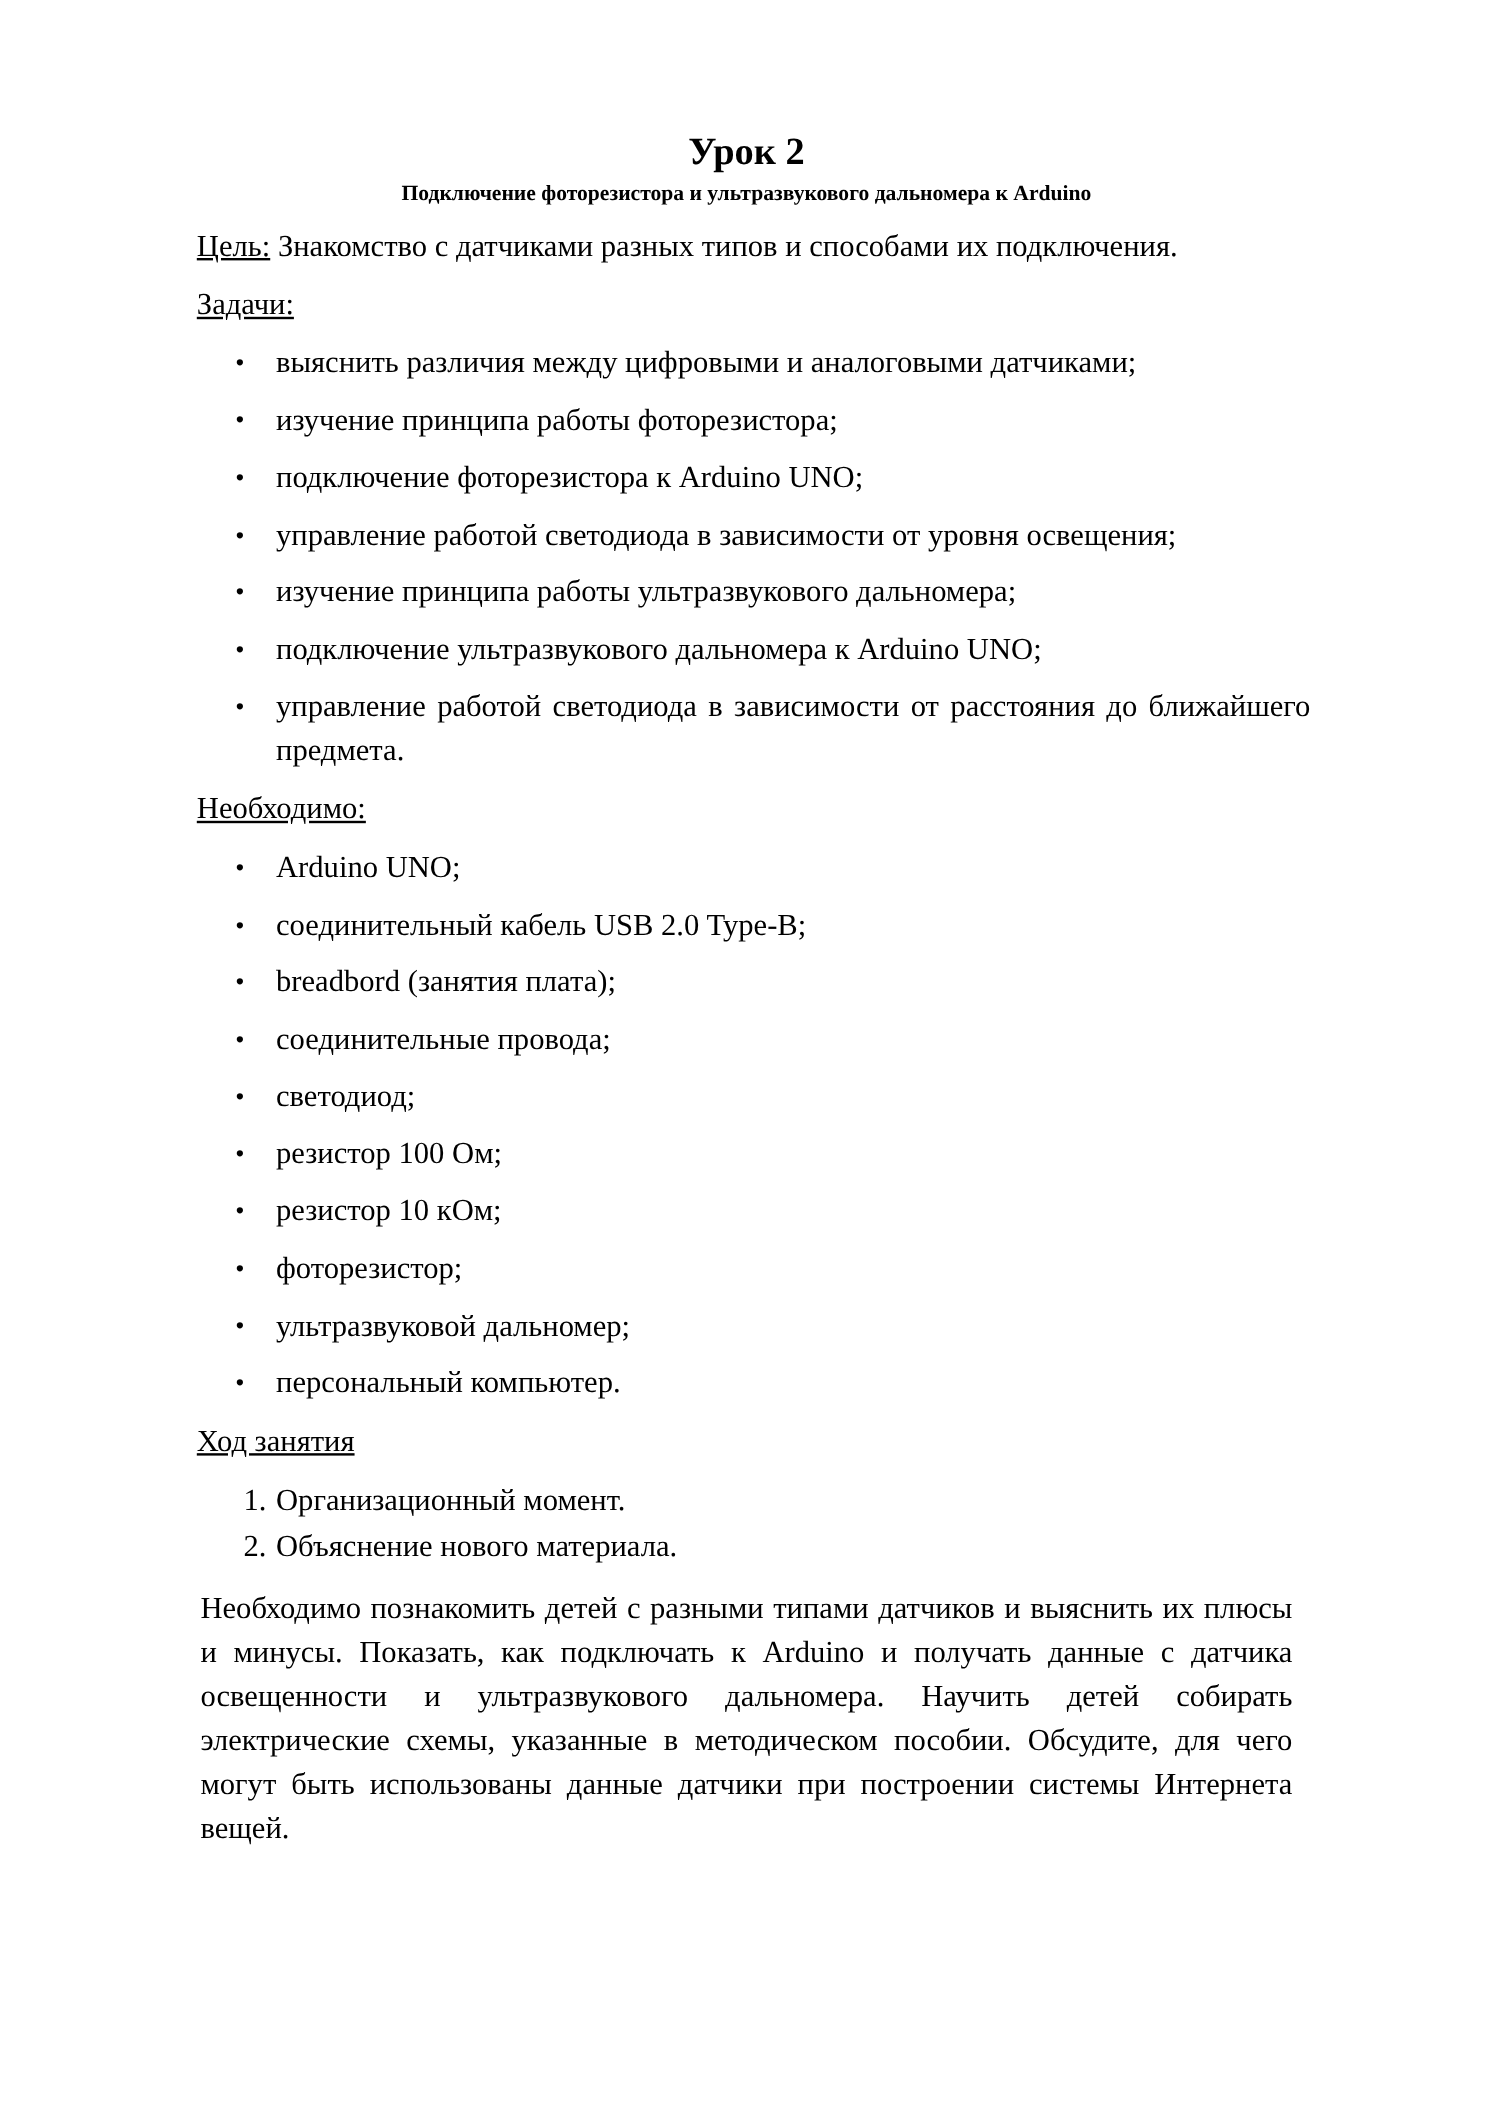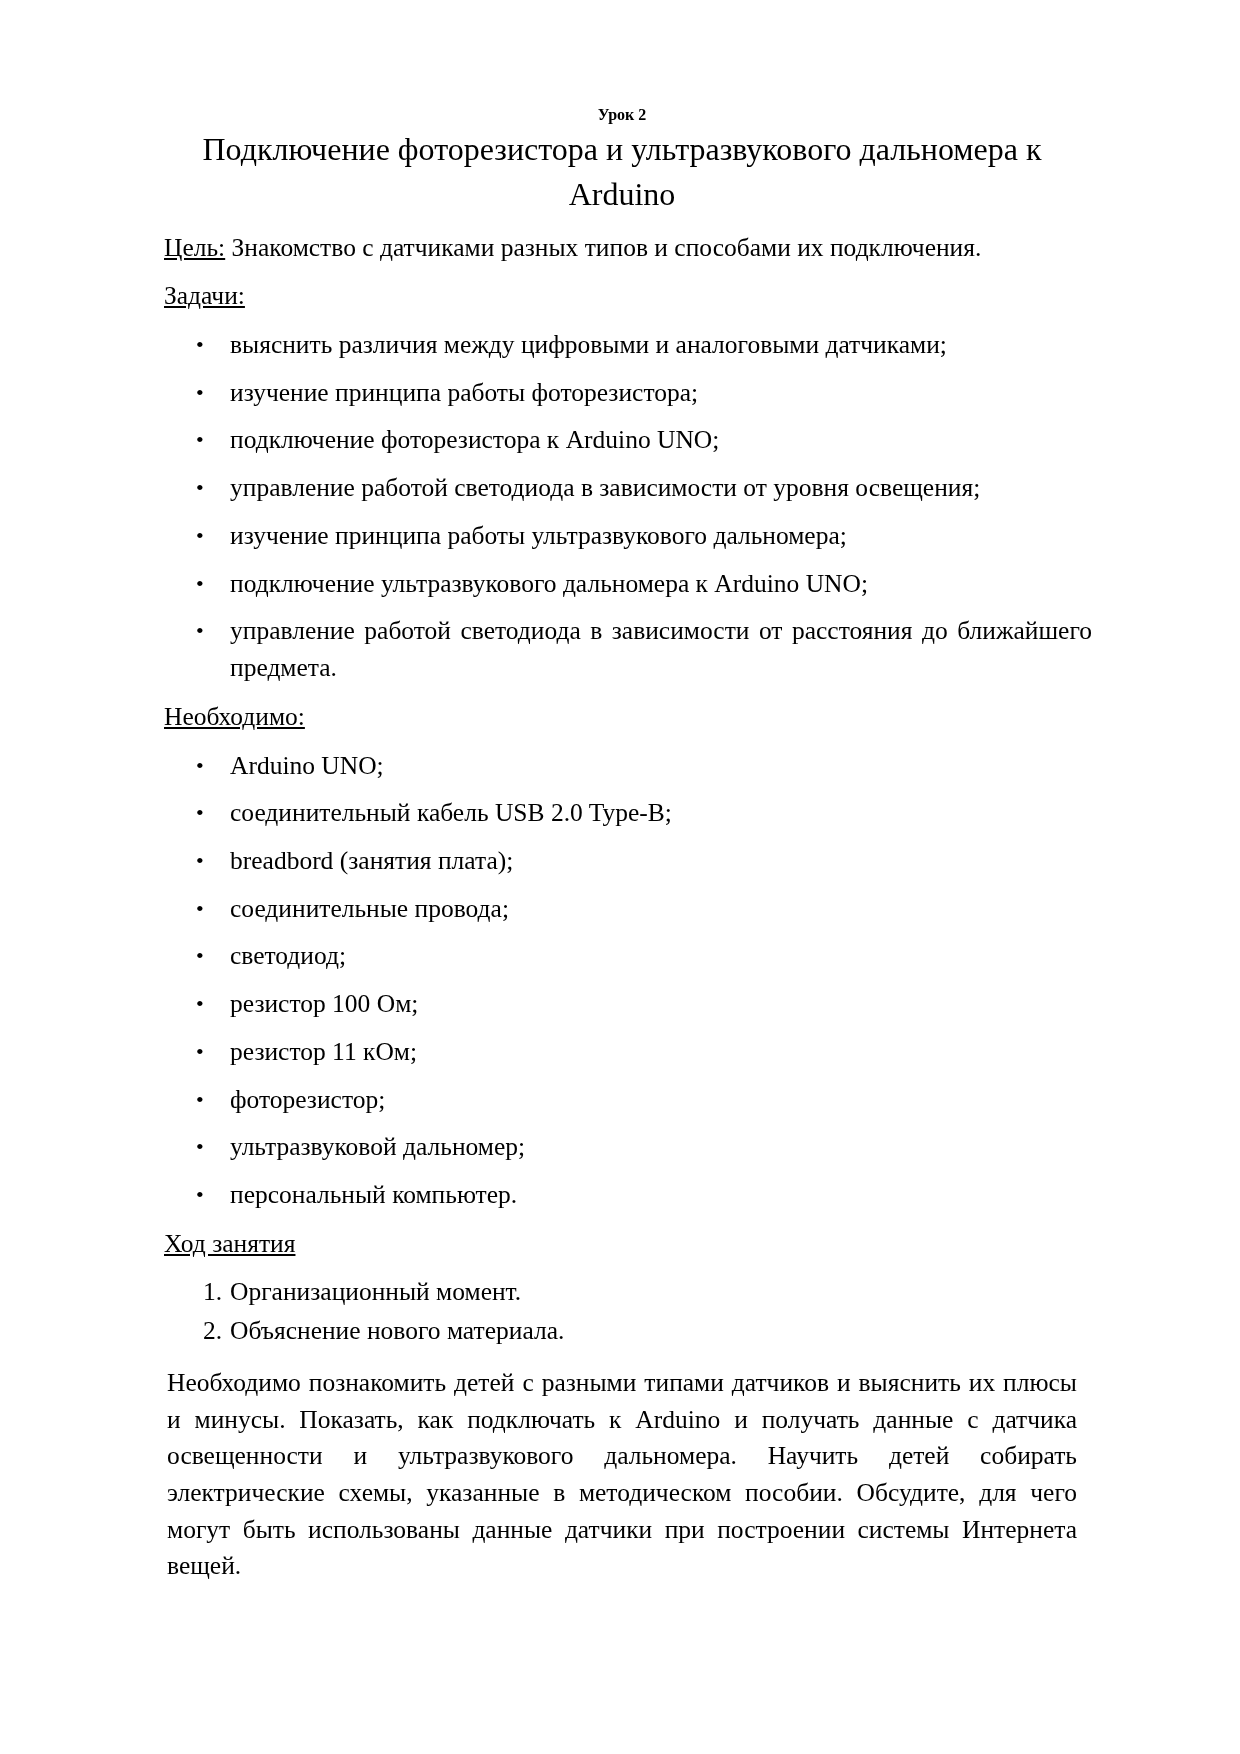--- a/index.html
+++ b/index.html
@@ -23,28 +23,28 @@
     background: #ffffff;
     position: relative;
   }
   .doc {
     font-size: 25.5px;
     line-height: 1.44;
   }
   .title-line {
     text-align: center;
     font-weight: bold;
-    font-size: 16px;
+    font-size: 32px;
     line-height: 1.42;
     margin: 0;
   }
   .title-sub {
     text-align: center;
-    font-weight: normal;
-    font-size: 32px;
+    font-weight: bold;
+    font-size: 18px;
     line-height: 1.42;
     margin: 0 0 2px 0;
   }
   p.body-par {
     margin: 15px;
     text-align: justify;
     text-indent: 0;
     line-height: 1.44;
   }
   p.lead {
@@ -168,21 +168,21 @@
       <li class="spaced">
           <span class="dot">•</span>
           <span class="li-text">светодиод;</span>
         </li>
       <li class="spaced">
           <span class="dot">•</span>
           <span class="li-text">резистор 100 Ом;</span>
         </li>
       <li class="spaced">
           <span class="dot">•</span>
-          <span class="li-text">резистор 11 кОм;</span>
+          <span class="li-text">резистор 10 кОм;</span>
         </li>
       <li class="spaced">
           <span class="dot">•</span>
           <span class="li-text">фоторезистор;</span>
         </li>
       <li class="spaced">
           <span class="dot">•</span>
           <span class="li-text">ультразвуковой дальномер;</span>
         </li>
       <li class="tight">

